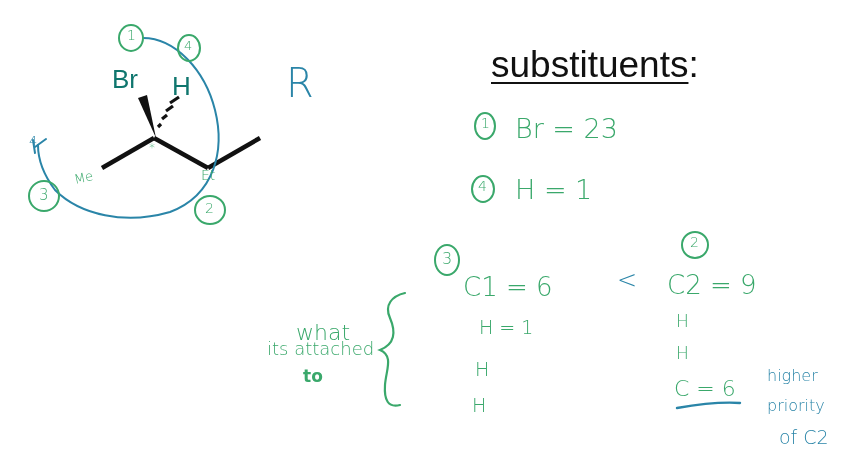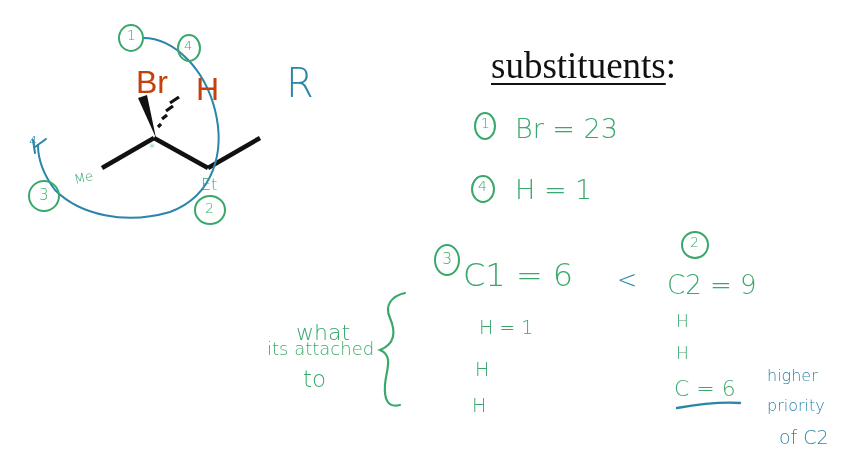--- a/index.html
+++ b/index.html
@@ -1,22 +1,22 @@
 <!DOCTYPE html>
 <html><head>
   <meta charset="utf-8">
   <style>
     html, body { margin:0; padding:0; background:#ffffff; }
     body { width:864px; height:475px; position:relative; overflow:hidden; font-family:"Liberation Sans", sans-serif; }
     svg.canvas { position:absolute; left:0; top:0; width:864px; height:475px; }
     .hand { font-family:"DejaVu Sans", sans-serif; font-weight:300; }
     .lbl { position:absolute; white-space:nowrap; }
-    .title { position:absolute; left:491px; top:44px; font-size:37px; color:#111; font-family:Liberation Serif, serif; }
+    .title { position:absolute; left:491px; top:44px; font-size:37px; color:#111; font-family:Liberation Sans, sans-serif; }
     .title .u { text-decoration:underline; text-decoration-thickness:2px; text-underline-offset:5px; }
-    .atom { position:absolute; font-size:32px; color:#c2410c; font-family:"Liberation Sans", sans-serif;margin-left:24px; }
+    .atom { position:absolute; font-size:26px; color:#0f766e; font-family:"Liberation Sans", sans-serif; }
     .g { color:#3aa86b; }
     .b { color:#2a85a8; }
   </style>
 </head>
 <body>
 
 <svg class="canvas" viewBox="0 0 864 475" xmlns="http://www.w3.org/2000/svg">
 
   <g stroke="#111" stroke-width="4.5" stroke-linecap="butt" fill="none">
     <line x1="102" y1="168" x2="154" y2="138"></line>
@@ -56,45 +56,45 @@
 </svg>
 
 <div class="atom" style="left:112px; top:64px;">Br</div>
 <div class="atom" style="left:172px; top:71px;">H</div>
 
 <div class="lbl hand g" style="left:127px; top:27px; font-size:14px;">1</div>
 <div class="lbl hand g" style="left:184px; top:38px; font-size:13px;">4</div>
 <div class="lbl hand g" style="left:39px; top:186px; font-size:15px;">3</div>
 <div class="lbl hand g" style="left:205px; top:200px; font-size:14px;">2</div>
 <div class="lbl hand g" style="left:74px; top:170px; font-size:13px; transform:rotate(-12deg);">Me</div>
-<div class="lbl hand g" style="left:201px; top:175px; font-size:16px;text-align:right;">Et</div>
+<div class="lbl hand g" style="left:201px; top:167px; font-size:14px;text-align:right;">Et</div>
 <div class="lbl hand g" style="left:149px; top:141px; font-size:12px;">*</div>
 <div class="lbl hand b" style="left:29px; top:133px; font-size:13px;">4</div>
 <div class="lbl hand b" style="left:286px; top:60px; font-size:40px;">R</div>
 
 <div class="title"><span class="u">substituents</span><span>:</span></div>
 
 <div class="lbl hand g" style="left:481px; top:115px; font-size:14px;">1</div>
 <div class="lbl hand g" style="left:515px; top:113px; font-size:27px;">Br = 23</div>
 <div class="lbl hand g" style="left:478px; top:178px; font-size:14px;">4</div>
 <div class="lbl hand g" style="left:515px; top:174px; font-size:27px;">H = 1</div>
 
 <div class="lbl hand g" style="left:442px; top:249px; font-size:16px;">3</div>
-<div class="lbl hand g" style="left:463px; top:256px; font-size:32px;">C1 = 6</div>
+<div class="lbl hand g" style="left:463px; top:272px; font-size:26px;">C1 = 6</div>
 <div class="lbl hand g" style="left:479px; top:316px; font-size:19px;">H = 1</div>
 <div class="lbl hand g" style="left:475px; top:358px; font-size:19px;">H</div>
 <div class="lbl hand g" style="left:472px; top:394px; font-size:19px;">H</div>
 
 <div class="lbl hand b" style="left:617px; top:266px; font-size:24px;">&lt;</div>
 
 <div class="lbl hand g" style="left:690px; top:234px; font-size:14px;">2</div>
 <div class="lbl hand g" style="left:667px; top:270px; font-size:26px;">C2 = 9</div>
 <div class="lbl hand g" style="left:676px; top:311px; font-size:17px;">H</div>
 <div class="lbl hand g" style="left:676px; top:343px; font-size:17px;">H</div>
 <div class="lbl hand g" style="left:674px; top:376px; font-size:22px;text-align:right;">C = 6</div>
 
 <div class="lbl hand g" style="left:296px; top:320px; font-size:22px;">what</div>
 <div class="lbl hand g" style="left:267px; top:338px; font-size:18px;">its attached</div>
-<div class="lbl hand g" style="left:303px; top:366px; font-size:23px;">to</div>
+<div class="lbl hand g" style="left:303px; top:366px; font-size:17px;font-weight:bold;">to</div>
 
 <div class="lbl hand b" style="left:767px; top:366px; font-size:16px;">higher</div>
 <div class="lbl hand b" style="left:767px; top:396px; font-size:16px;">priority</div>
 <div class="lbl hand b" style="left:779px; top:426px; font-size:19px;">of C2</div>
 
 </body></html>

